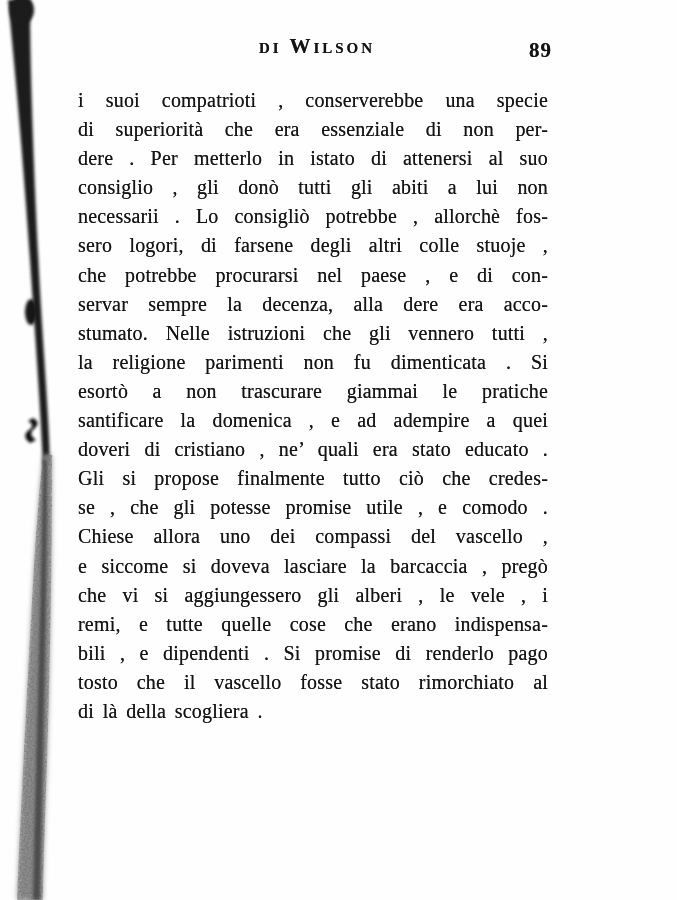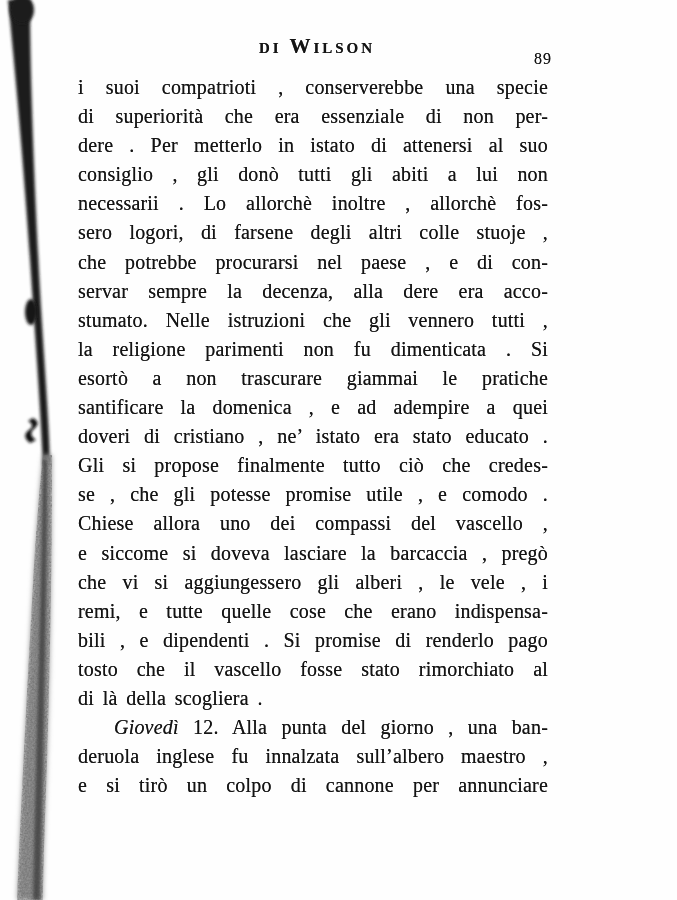--- a/index.html
+++ b/index.html
@@ -42,30 +42,30 @@
     text-align: center;
     font-variant: small-caps;
     font-weight: bold;
     font-size: 21px;
     letter-spacing: 3px;
     text-shadow: 0 0 0.5px rgba(0,0,0,0.65);
   }
   .page-number {
     position: absolute;
     right: -4px;
-    top: 16px;
-    font-size: 16px;
-    font-weight: normal;
+    top: 4px;
+    font-size: 21px;
+    font-weight: bold;
     letter-spacing: 1px;
     text-shadow: 0 0 0.5px rgba(0,0,0,0.65);
   }
   
   .text-block {
     position: absolute;
-    top: 73px;
+    top: 86px;
     left: 78px;
     width: 470px;
     font-size: 20px;
     line-height: 29.1px;
     word-spacing: 3.5px;
     letter-spacing: 0.2px;
     text-shadow: 0 0 0.45px rgba(0,0,0,0.7);
   }
   .line {
     text-align: justify;
@@ -124,42 +124,35 @@
     <div class="page-number">89</div>
   </div>
 
   <div class="text-block">
 
     <div class="para para1">
         <div class="line">i suoi compatrioti , conserverebbe una specie</div>
         <div class="line">di superiorità che era essenziale di non per-</div>
         <div class="line">dere . Per metterlo in istato di attenersi al suo</div>
         <div class="line">consiglio , gli donò tutti gli abiti a lui non</div>
-        <div class="line">necessarii . Lo allorchè inoltre , allorchè fos-</div>
+        <div class="line">necessarii . Lo consigliò potrebbe , allorchè fos-</div>
         <div class="line">sero logori, di farsene degli altri colle stuoje ,</div>
         <div class="line">che potrebbe procurarsi nel paese , e di con-</div>
         <div class="line">servar sempre la decenza, alla dere era acco-</div>
         <div class="line">stumato. Nelle istruzioni che gli vennero tutti ,</div>
         <div class="line">la religione parimenti non fu dimenticata . Si</div>
         <div class="line">esortò a non trascurare giammai le pratiche</div>
         <div class="line">santificare la domenica , e ad adempire a quei</div>
-        <div class="line">doveri di cristiano , ne’ istato era stato educato .</div>
+        <div class="line">doveri di cristiano , ne’ quali era stato educato .</div>
         <div class="line">Gli si propose finalmente tutto ciò che credes-</div>
         <div class="line">se , che gli potesse promise utile , e comodo .</div>
         <div class="line">Chiese allora uno dei compassi del vascello ,</div>
         <div class="line">e siccome si doveva lasciare la barcaccia , pregò</div>
         <div class="line">che vi si aggiungessero gli alberi , le vele , i</div>
         <div class="line">remi, e tutte quelle cose che erano indispensa-</div>
         <div class="line">bili , e dipendenti . Si promise di renderlo pago</div>
         <div class="line">tosto che il vascello fosse stato rimorchiato al</div>
         <div class="line">di là della scogliera .</div>
       </div>
 
-    <div class="para para2">
-      <div class="line first-line"><span class="italic">Giovedì</span><span> 12. Alla punta del giorno , una ban-</span></div>
-      <div>
-          <div class="line">deruola inglese fu innalzata sull’albero maestro ,</div>
-          <div class="line">e si tirò un colpo di cannone per annunciare</div>
-        </div>
-    </div>
 
   </div>
 </div>
 
 </body></html>

